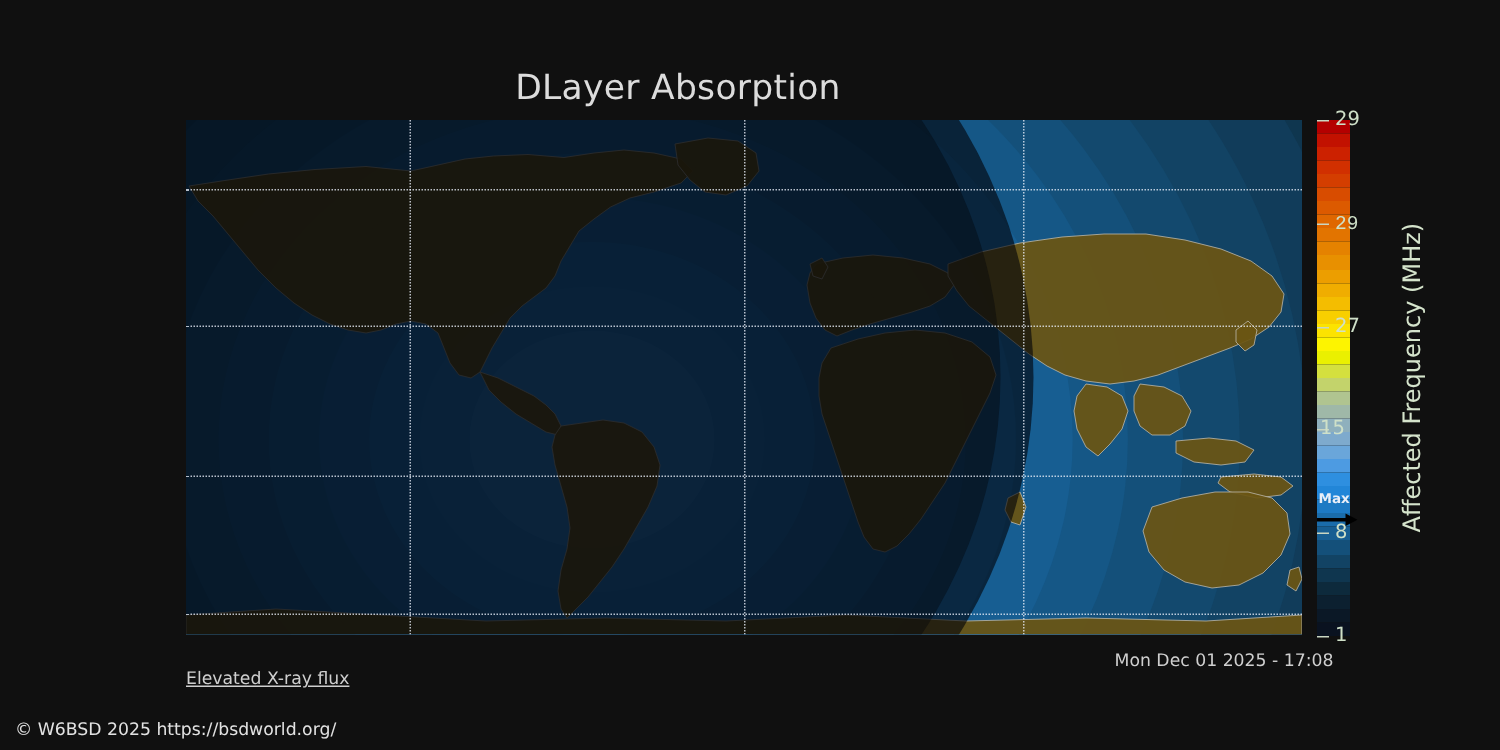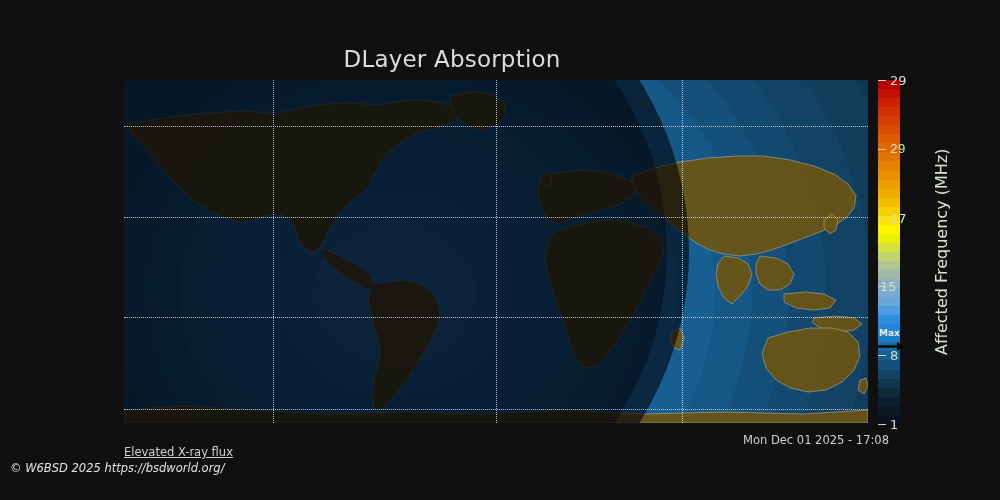--- a/index.html
+++ b/index.html
@@ -186,24 +186,23 @@
     position: absolute;
     color: #cfcfcf;
     font-size: 11.5px;
   }
   #foot-l1 { left: 124px; top: 430px; }
   #foot-l2 { left: 124px; top: 445px; text-decoration: underline; }
   #foot-time { left: 722px; top: 433px; font-size: 11.5px; margin-left: 21px; }
   #copyright {
     position: absolute;
     left: 10px;
-    top: 461px;
+    top: 479px;
     color: #e2e2e2;
     font-size: 11.5px;
-    font-style: italic;
     text-align: center;
   }
 </style>
 </head>
 <body>
 
 <div id="root">
 
   <div id="title">DLayer Absorption</div>
 

